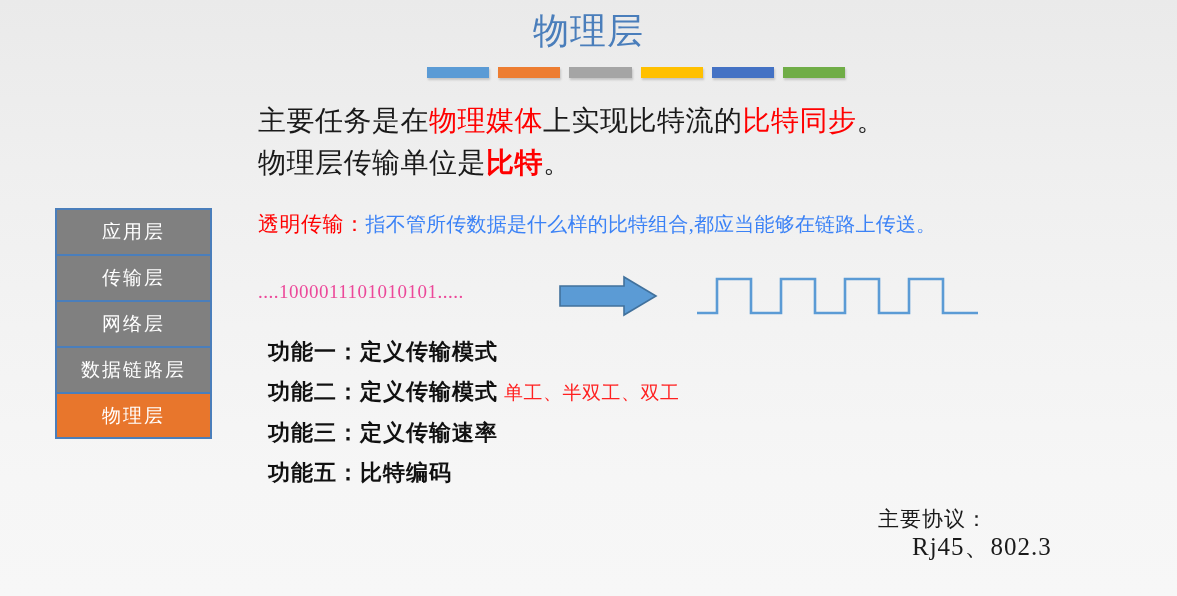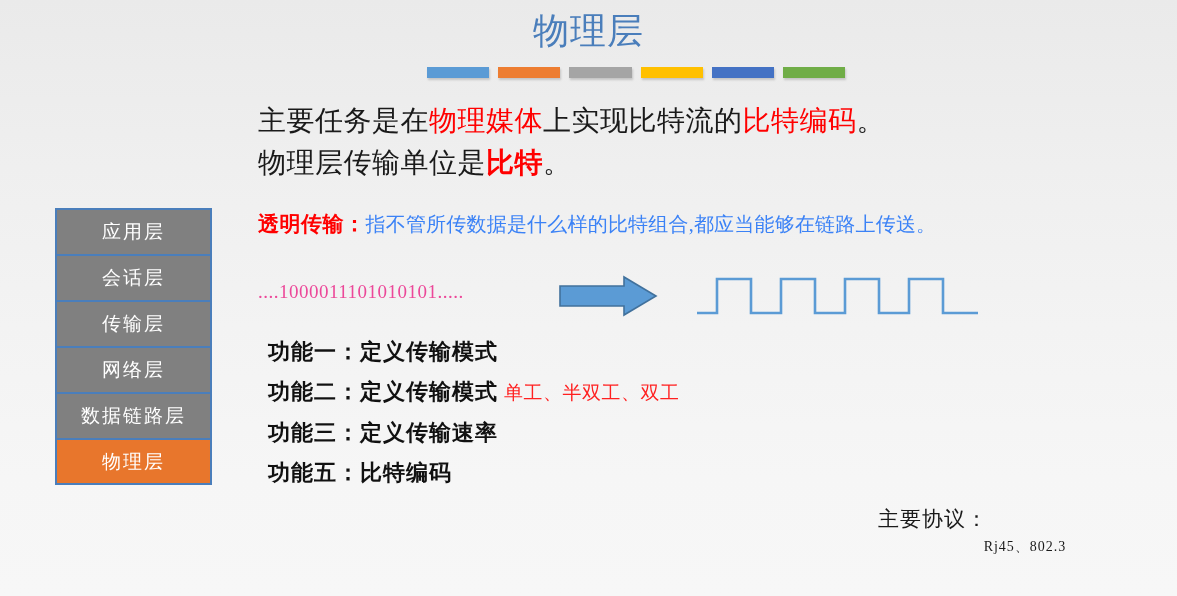--- a/index.html
+++ b/index.html
@@ -93,21 +93,21 @@
   
   #definition-line {
     position: absolute;
     left: 258px;
     top: 210px;
     width: 900px;
     white-space: nowrap;
   }
   #definition-term {
     font-size: 21px;
-    font-weight: bold;
+    font-weight: normal;
     color: #ff0000;
     letter-spacing: 0.5px;
   }
   #definition-text {
     font-size: 20px;
     color: #3b82f6;
     letter-spacing: 0.2px;
     margin-top: 30px;
   }
 
@@ -177,55 +177,53 @@
     width: 260px;
   }
   #protocols-label {
     font-size: 21px;
     line-height: 28px;
     color: #1a1a1a;
     letter-spacing: 1px;
     white-space: nowrap;
   }
   #protocols-value {
-    font-size: 14px;
+    font-size: 25px;
     line-height: 28px;
     color: #1a1a1a;
     letter-spacing: 1px;
     white-space: nowrap;
     padding-left: 34px;
-    text-align: center;
   }
 </style>
 </head>
 <body>
 
 <div id="slide-title">物理层</div>
 
 <div id="accent-bar">
   <div class="seg" style="background:#5B9BD5"></div>
   <div class="seg" style="background:#ED7D31"></div>
   <div class="seg" style="background:#A5A5A5"></div>
   <div class="seg" style="background:#FFC000"></div>
   <div class="seg" style="background:#4472C4"></div>
   <div class="seg" style="background:#70AD47"></div>
 </div>
 
 <div id="osi-stack">
   <div class="osi-layer">应用层</div>
-  <div class="osi-layer">会话层</div>
   <div class="osi-layer">传输层</div>
   <div class="osi-layer">网络层</div>
   <div class="osi-layer">数据链路层</div>
   <div class="osi-layer highlight">物理层</div>
 </div>
 
 <div id="intro-block">
   <div class="intro-line">
-    <span>主要任务是在</span><span class="txt-red">物理媒体</span><span>上实现比特流的</span><span class="txt-red">比特编码</span><span>。</span>
+    <span>主要任务是在</span><span class="txt-red">物理媒体</span><span>上实现比特流的</span><span class="txt-red">比特同步</span><span>。</span>
   </div>
   <div class="intro-line">
     <span>物理层传输单位是</span><span class="txt-red-bold">比特</span><span>。</span>
   </div>
 </div>
 
 <div id="definition-line">
   <span id="definition-term">透明传输：</span><span id="definition-text">指不管所传数据是什么样的比特组合,都应当能够在链路上传送。</span>
 </div>
 

